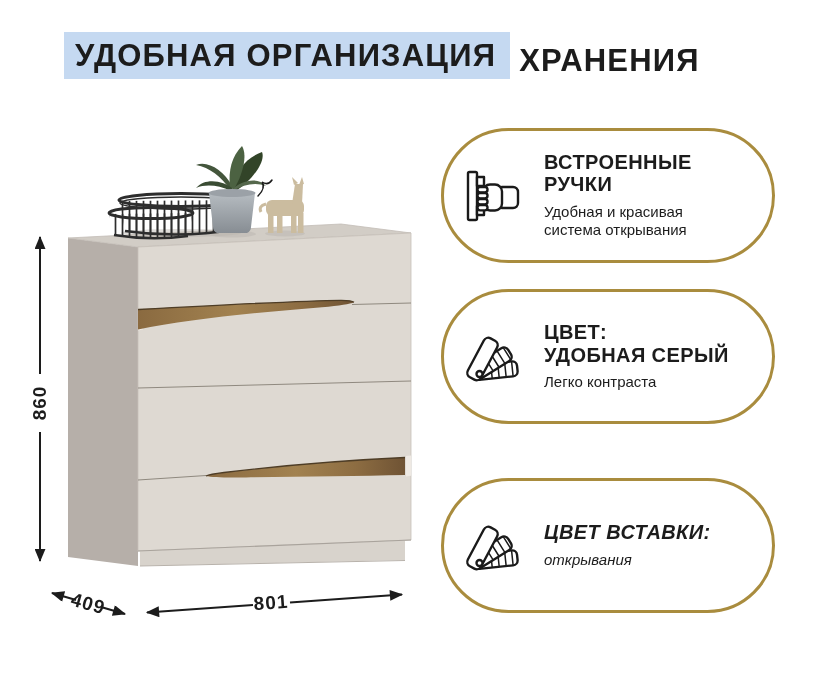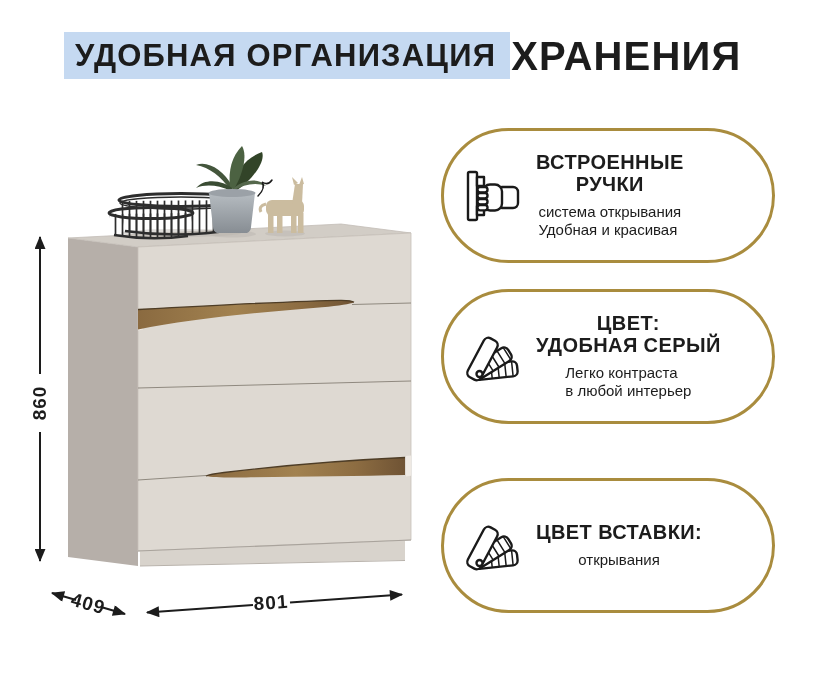--- a/index.html
+++ b/index.html
@@ -8,42 +8,42 @@
     font-family:"Liberation Sans",sans-serif;color:var(--text,#1c1c1c);
   }
   
   .title-bar{position:absolute;left:64px;top:33px;height:46px;display:flex;align-items:flex-end;white-space:nowrap;}
   .title-highlight{
     background:var(--highlight-blue,#c5d9f1);
     height:47px;display:flex;align-items:center;
     padding:0 14px 0 11px;
     font-size:31px;font-weight:bold;letter-spacing:1.2px;color:var(--text,#1c1c1c);
   }
-  .title-rest{margin-left:1px;font-size:40px;font-weight:bold;letter-spacing:1.2px;color:var(--text,#1c1c1c);}
+  .title-rest{margin-left:9px;font-size:31px;font-weight:bold;letter-spacing:1.2px;color:var(--text,#1c1c1c);}
   
   .scene{position:absolute;left:0;top:0;width:816px;height:700px;}
   .svg-side{fill:var(--dresser-side,#b6afa9);}
   .svg-top{fill:var(--dresser-top,#d2cdc6);stroke:#c3bdb6;stroke-width:.8;}
   .svg-front{fill:var(--dresser-front,#ded9d2);stroke:#c6c0b9;stroke-width:.8;}
   .svg-plinth{fill:var(--dresser-plinth,#d8d3cc);}
   .gapline{stroke:#8f897f;stroke-width:1;fill:none;}
   .woodline{stroke:#4e3d26;stroke-width:1.3;fill:none;}
   .notch{fill:#eee9e3;}
   .dim{stroke:#1c1c1c;stroke-width:2;fill:none;}
   .dim-text{font-size:19px;font-weight:bold;fill:var(--text,#1c1c1c);letter-spacing:1px;}
   .wirebar{stroke:var(--basket-wire,#2d2d2d);}
   .wire{stroke:var(--basket-wire,#2d2d2d);fill:none;}
   
   .callout{
     position:absolute;left:441px;width:334px;height:135px;box-sizing:border-box;
     border:3px solid var(--accent-gold,#a98c3e);border-radius:68px;background:#fff;
     display:flex;align-items:center;padding-left:14px;
   }
   .callout-icon{width:72px;flex:none;display:flex;justify-content:center;align-items:center;}
-  .callout-text{margin-left:6px;display:flex;flex-direction:column;justify-content:center;align-items:center;}
+  .callout-text{margin-left:14px;display:flex;flex-direction:column;justify-content:center;}
   .callout-title{font-size:20px;font-weight:bold;line-height:1.12;letter-spacing:.4px;white-space:nowrap;color:var(--text,#1c1c1c);}
   .callout-body{margin-top:7px;font-size:15px;line-height:1.25;white-space:nowrap;color:var(--text,#1c1c1c);}
   .ico{stroke:#1a1a1a;stroke-width:2.4;fill:#fff;stroke-linejoin:round;stroke-linecap:round;}
   .ico-thin{stroke:#1a1a1a;stroke-width:1.5;fill:none;stroke-linecap:round;}
 </style>
 </head>
 <body>
 
 <div class="page">
 
@@ -168,22 +168,22 @@
         <rect class="ico" x="13.5" y="21" width="10" height="5.4" rx="2.6"></rect>
         <rect class="ico" x="13.5" y="27" width="10" height="5.4" rx="2.6"></rect>
         <rect class="ico" x="13.5" y="33" width="10" height="5.4" rx="2.6"></rect>
         <rect class="ico" x="13.5" y="39" width="10" height="5.4" rx="2.6"></rect>
       </svg>
     </div>
     <div class="callout-text">
       <div class="callout-title">ВСТРОЕННЫЕ</div>
       <div class="callout-title">РУЧКИ</div>
       <div class="callout-body">
+        <div>Удобная и красивая</div>
         <div>система открывания</div>
-        <div>Удобная и красивая</div>
       </div>
     </div>
   </div>
 
   <div class="callout" style="top:289px;">
     <div class="callout-icon">
       <svg width="60" height="60" viewBox="0 0 60 60">
         <g transform="translate(14,50)">
           <g transform="rotate(-6)">
             <rect class="ico" x="-4" y="-12" width="44" height="15" rx="5"></rect>
@@ -204,26 +204,25 @@
           </g>
           <circle class="ico" cx="1.5" cy="-3" r="3"></circle>
         </g>
       </svg>
     </div>
     <div class="callout-text">
       <div class="callout-title">ЦВЕТ:</div>
       <div class="callout-title">УДОБНАЯ СЕРЫЙ</div>
       <div class="callout-body">
         <div>Легко контраста</div>
-        <div>в любой интерьер</div>
       </div>
     </div>
   </div>
 
-  <div class="callout" style="top:478px;">
+  <div class="callout" style="top:478px;font-style:italic;">
     <div class="callout-icon">
       <svg width="60" height="60" viewBox="0 0 60 60">
         <g transform="translate(14,50)">
           <g transform="rotate(-6)">
             <rect class="ico" x="-4" y="-12" width="44" height="15" rx="5"></rect>
             <line class="ico-thin" x1="14" y1="-11" x2="14" y2="2"></line>
             <line class="ico-thin" x1="21" y1="-11" x2="21" y2="2"></line>
             <line class="ico-thin" x1="28" y1="-11" x2="28" y2="2"></line>
             <line class="ico-thin" x1="35" y1="-11" x2="35" y2="2"></line>
           </g>

